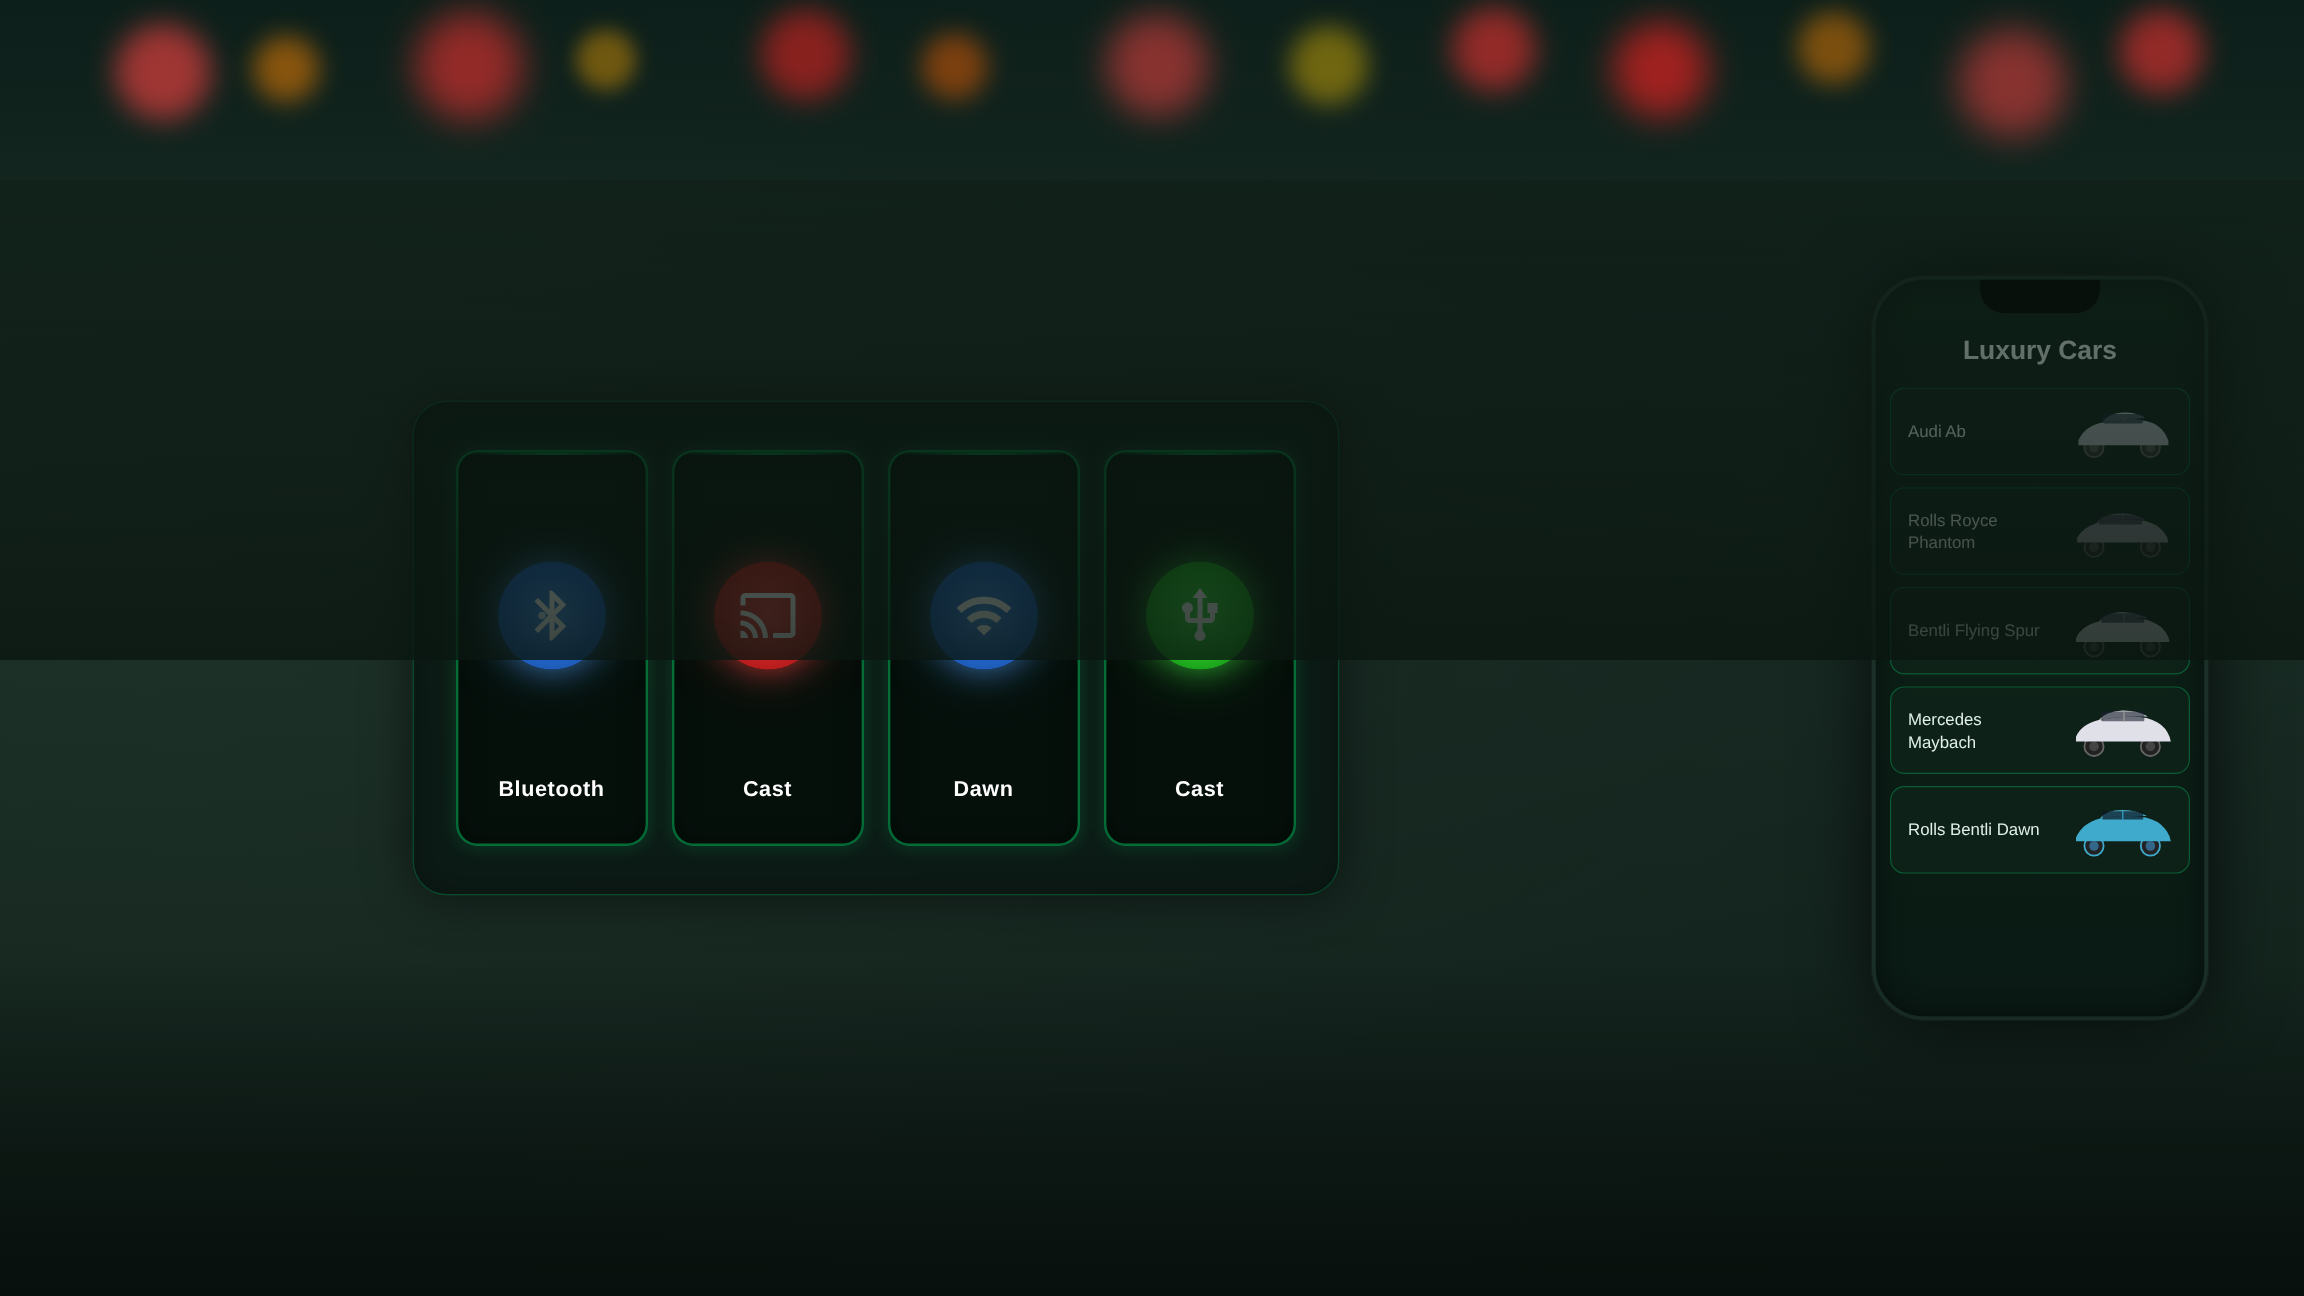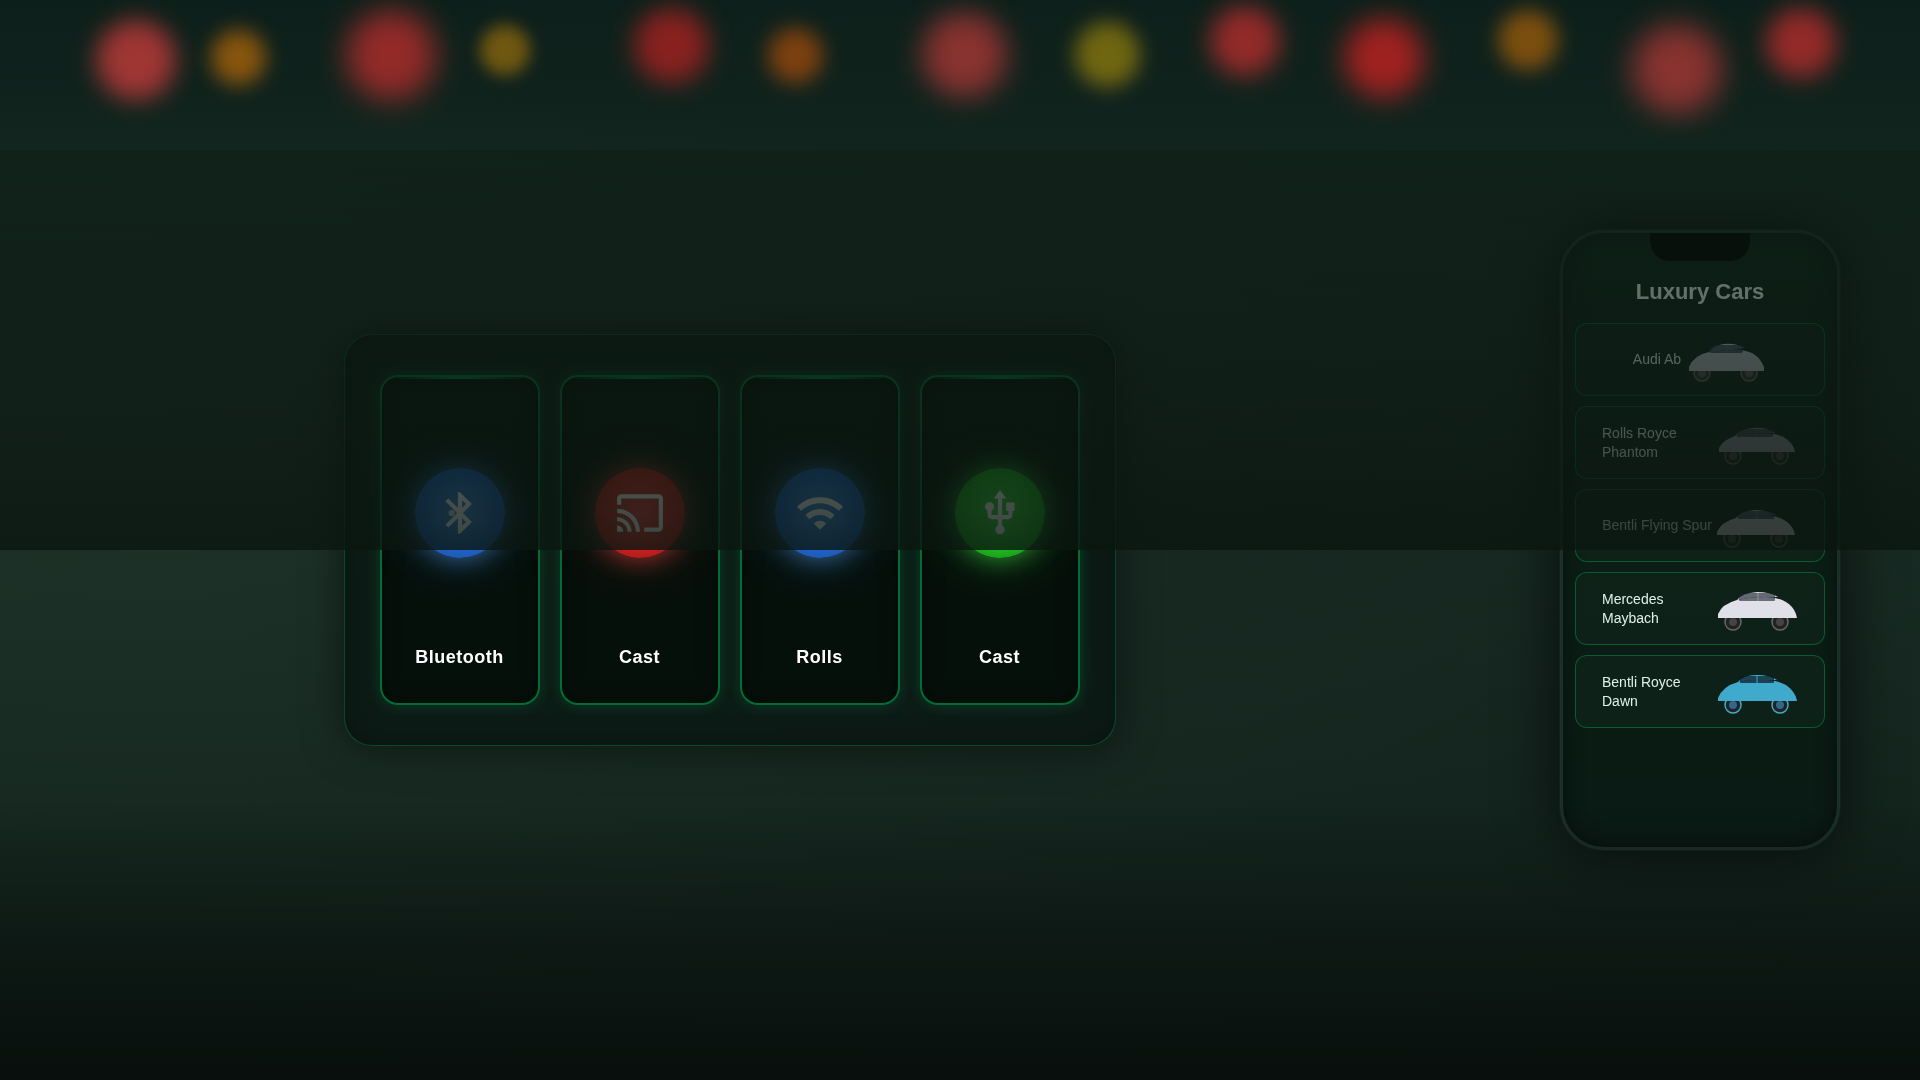--- a/index.html
+++ b/index.html
@@ -173,21 +173,21 @@
       flex-direction: column;
       gap: 10px;
     }
 
     .car-item {
       background: rgba(15, 35, 25, 0.8);
       border: 1px solid rgba(0, 180, 90, 0.4);
       border-radius: 12px;
       display: flex;
       align-items: center;
-      justify-content: center;
+      justify-content: space-between;
       padding: 8px 10px 8px 14px;
       cursor: pointer;
       flex-shrink: 0;
     }
 
     .car-name {
       color: #e0f0e8;
       font-size: 14px;
       font-weight: 500;
       line-height: 1.3;
@@ -277,21 +277,21 @@
     </div>
     <span class="control-label">Cast</span>
   </div>
 
   <div class="control-btn">
     <div class="control-icon icon-wifi">
       <svg class="icon-svg" viewBox="0 0 24 24" xmlns="http://www.w3.org/2000/svg">
         <path d="M1 9l2 2c4.97-4.97 13.03-4.97 18 0l2-2C16.93 2.93 7.08 2.93 1 9zm8 8l3 3 3-3a4.237 4.237 0 0 0-6 0zm-4-4l2 2a7.074 7.074 0 0 1 10 0l2-2C15.14 9.14 8.87 9.14 5 13z" fill="white"></path>
       </svg>
     </div>
-    <span class="control-label">Rolls</span>
+    <span class="control-label">Dawn</span>
   </div>
 
   <div class="control-btn">
     <div class="control-icon icon-cast-green">
       <svg class="icon-svg" viewBox="0 0 24 24" xmlns="http://www.w3.org/2000/svg">
         <path d="M15 7v4h1v2h-3V5h2l-3-4-3 4h2v8H8v-2.07c.7-.37 1.2-1.08 1.2-1.93 0-1.21-.99-2.2-2.2-2.2-1.21 0-2.2.99-2.2 2.2 0 .85.5 1.56 1.2 1.93V13c0 1.11.89 2 2 2h3v3.05c-.71.37-1.2 1.1-1.2 1.95 0 1.22.99 2.2 2.2 2.2 1.21 0 2.2-.98 2.2-2.2 0-.85-.49-1.58-1.2-1.95V15h3c1.11 0 2-.89 2-2v-2h1V7h-4z" fill="white"></path>
       </svg>
     </div>
     <span class="control-label">Cast</span>
   </div>
@@ -369,21 +369,21 @@
             <path d="M3 30 Q7 20 22 16 Q36 13 50 13 Q63 13 71 18 Q78 22 81 30 L82 34 L3 34 Z" fill="#e0e0e8"></path>
             <path d="M22 16 Q27 9 42 8 Q55 8 63 13 L50 13 Q36 13 22 16Z" fill="#ebebf0" opacity="0.9"></path>
             <rect x="24" y="9" width="36" height="8" rx="1" fill="#1a2030" opacity="0.6"></rect>
             <line x1="43" y1="9" x2="43" y2="17" stroke="#999" stroke-width="1"></line>
           </g>
         </svg>
       </div>
     </div>
 
     <div class="car-item">
-      <span class="car-name">Bentli Royce Dawn</span>
+      <span class="car-name">Rolls Bentli Dawn</span>
       <div class="car-image">
         <svg class="car-svg" viewBox="0 0 85 50" xmlns="http://www.w3.org/2000/svg">
           <g>
             <ellipse cx="18" cy="38" rx="8" ry="8" fill="#222" stroke="#40aacc" stroke-width="1.5"></ellipse>
             <ellipse cx="18" cy="38" rx="4" ry="4" fill="#336688"></ellipse>
             <ellipse cx="65" cy="38" rx="8" ry="8" fill="#222" stroke="#40aacc" stroke-width="1.5"></ellipse>
             <ellipse cx="65" cy="38" rx="4" ry="4" fill="#336688"></ellipse>
             <path d="M3 31 Q8 19 23 15 Q37 12 50 13 Q62 13 71 18 Q78 23 81 30 L82 34 L3 34 Z" fill="#40aacc"></path>
             <path d="M23 15 Q28 8 42 8 Q54 8 62 13 L50 13 Q37 12 23 15Z" fill="#50c0e0" opacity="0.9"></path>
             <rect x="25" y="9" width="34" height="7" rx="1" fill="#0a1520" opacity="0.7"></rect>

